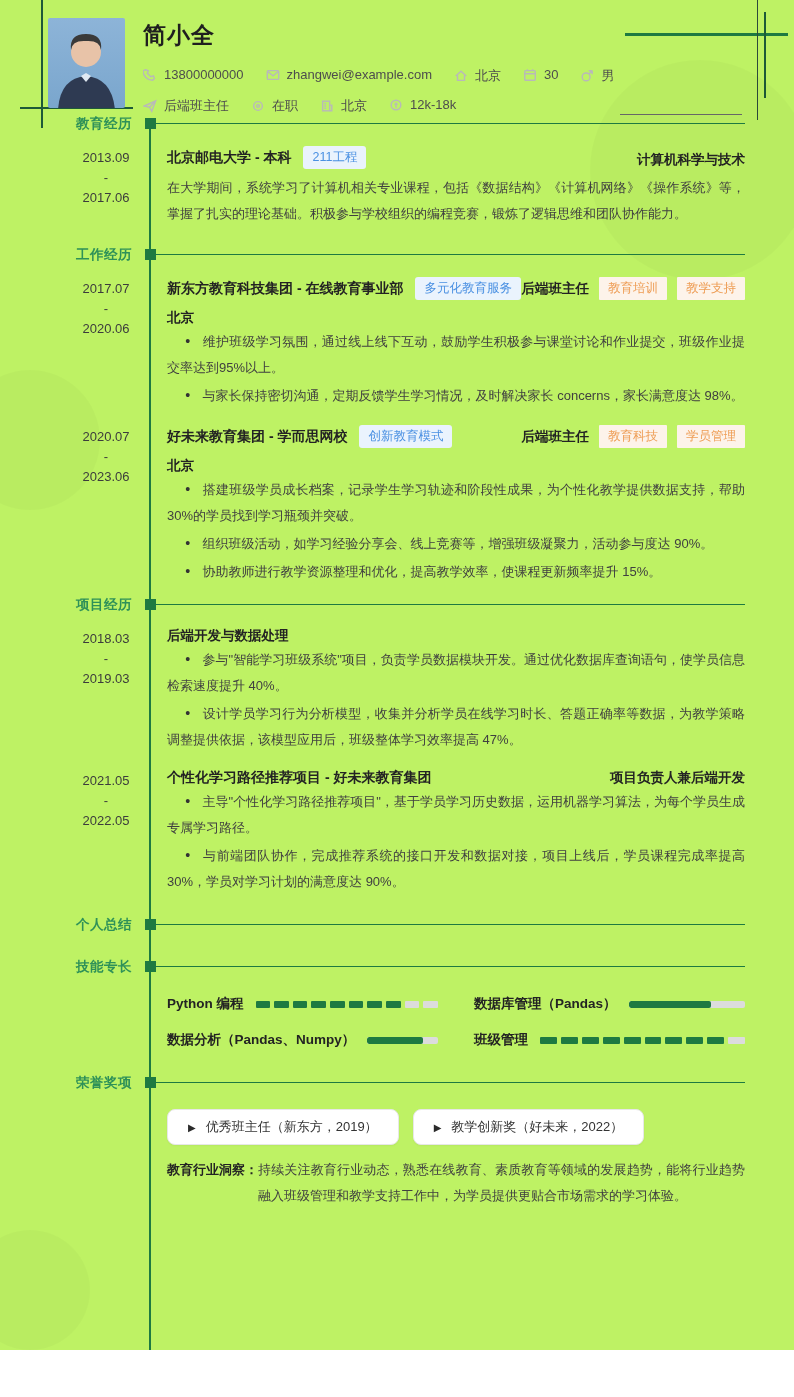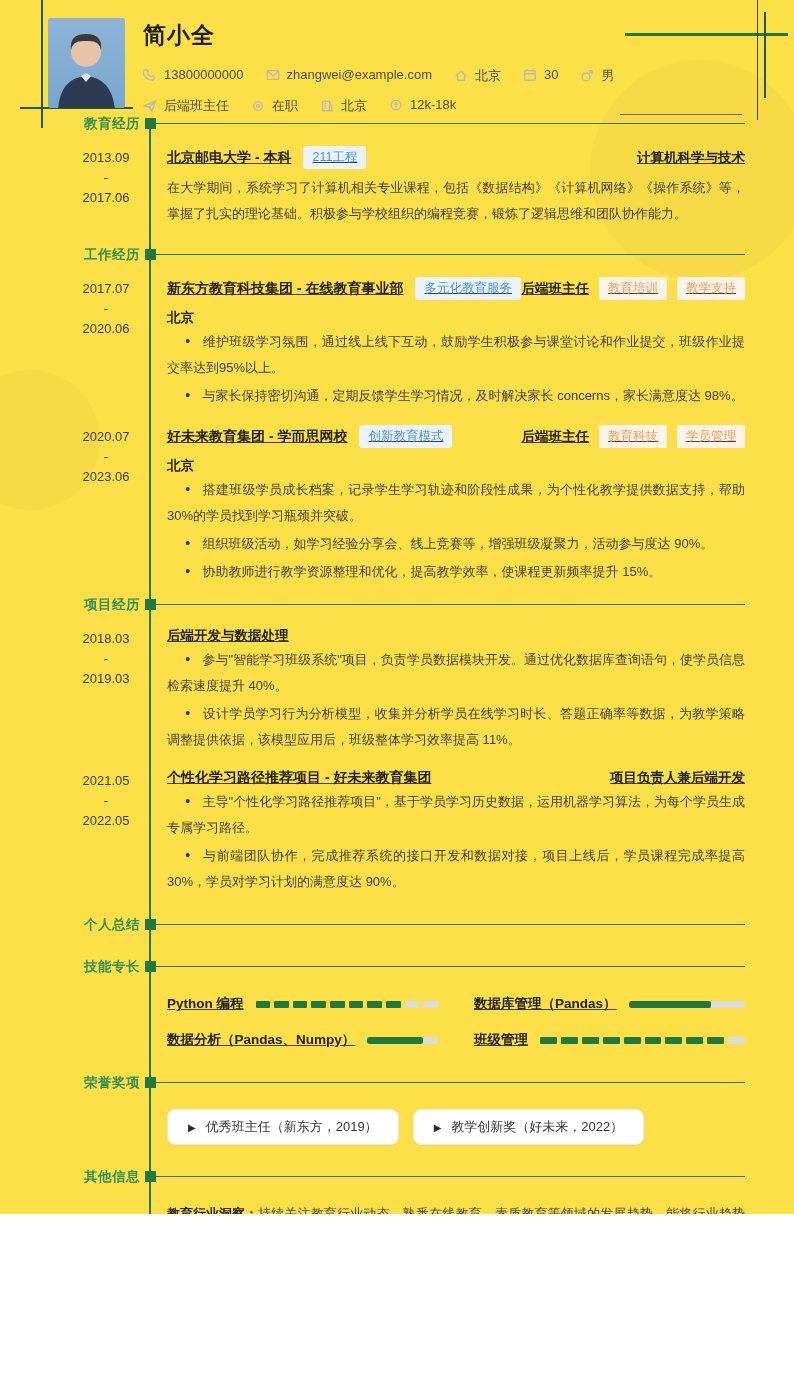--- a/index.html
+++ b/index.html
@@ -1,18 +1,18 @@
 <!DOCTYPE html>
 <html><head>
 <meta charset="utf-8">
 <style>
   * { margin:0; padding:0; box-sizing:border-box; }
   html,body { background:#fff; }
   body { font-family:"Liberation Sans","DejaVu Sans",sans-serif; color:#3f3f3f; }
-  .page { position:relative; width:794px; height:1214px; margin:0 auto; background:#fde047; overflow:hidden; }
+  .page { position:relative; width:794px; height:1350px; margin:0 auto; background:#bef264; overflow:hidden; }
 
   
   .deco { position:absolute; pointer-events:none; }
   .deco-tl-v { left:41px; top:0; width:2px; height:128px; background:#1d5a38; }
   .deco-tl-h { left:20px; top:107px; width:113px; height:2px; background:#1d5a38; }
   .deco-tr-thick { left:625px; top:33px; width:163px; height:3px; background:#1e7a41; }
   .deco-tr-v1 { left:757px; top:0; width:1px; height:120px; background:#2c4a3a; }
   .deco-tr-v2 { left:764px; top:12px; width:2px; height:86px; background:#1d5a38; }
   .deco-br-h { left:620px; top:114px; width:122px; height:1px; background:#6a6a6a; }
   .blob { position:absolute; border-radius:50%; background:rgba(0,0,0,0.022); }
@@ -27,45 +27,45 @@
   .photo svg { position:absolute; bottom:-2px; left:0; }
   .header-main { padding-left:18px; padding-top:2px; }
   .name { font-size:23px; font-weight:bold; color:#1f1f1f; letter-spacing:1px; }
   .contact-row { display:flex; align-items:flex-start; margin-top:16px; font-size:13px; color:#4d4d4d; }
   .contact-row.second { margin-top:12px; }
   .ci { display:inline-flex; align-items:center; margin-right:22px; }
   .ci svg { width:14px; height:14px; margin-right:7px; stroke:#b9b9b9; fill:none; stroke-width:1.6; }
 
   
   .sec-head { position:relative; height:24px; margin-top:8px; }
-  .sec-label { position:absolute; left:8px; top:3px; width:132px; text-align:right; font-size:13.5px;
+  .sec-label { position:absolute; left:0; top:3px; width:132px; text-align:right; font-size:13.5px;
                font-weight:bold; color:#2e9158; letter-spacing:0.5px;padding-left:8px; }
   .sec-node { position:absolute; left:145px; top:6px; width:11px; height:11px; background:#1e7a41; }
   .sec-rule { position:absolute; left:150px; right:49px; top:11px; height:1px; background:#1e7a41; }
 
   .item { position:relative; margin-top:10px; }
   .dates { position:absolute; left:76px; top:2px; width:60px; text-align:center; font-size:13px;
            color:#3c3c3c; line-height:1.55; display:flex; flex-direction:column; }
   .content { margin-left:167px; margin-right:49px; }
 
-  .item-head { display:flex; align-items:center; justify-content:space-between;text-decoration:underline; }
+  .item-head { display:flex; align-items:flex-end; justify-content:space-between; }
   .ih-left, .ih-right { display:flex; align-items:center; }
   .item-title { font-size:14px; font-weight:bold; color:#232323; }
   .badge-blue { margin-left:12px; font-size:12.5px; color:#4a90e2; background:#eaf3fd; border-radius:3px; padding:3px 9px; }
   .role { font-size:13.5px; font-weight:bold; color:#232323; }
   .tag-orange { margin-left:10px; font-size:12.5px; color:#ee9d55; background:#fdf3ea; border-radius:1px; padding:3px 9px; }
   .location { font-size:13.5px; font-weight:bold; color:#232323; margin-top:9px; }
 
   .para { font-size:13px; line-height:26px; color:#404040; margin-top:6px; text-align:justify; }
   .bullet { font-size:13px; line-height:26px; color:#404040; margin-top:2px; text-indent:9px; text-align:justify; }
   .bullet .dot { display:inline-block; margin-right:13px; transform:scale(1.1); color:#333; }
 
   
   .skills-grid { margin-left:167px; margin-right:49px; margin-top:14px;
-                 display:grid; grid-template-columns:1fr 1fr; column-gap:36px; row-gap:14px;text-decoration:underline; }
+                 display:grid; grid-template-columns:1fr 1fr; column-gap:36px; row-gap:14px; }
   .skill { display:flex; align-items:center; height:22px; }
   .skill-label { font-size:13.5px; font-weight:bold; color:#232323; margin-right:12px; white-space:nowrap; }
   .bar { flex:1; display:flex; align-items:center; }
   .bar.dashed { gap:4px; }
   .bar.dashed .seg { flex:1; height:7px; background:#dcdcdc; border-radius:1px; }
   .bar.dashed .seg.on { background:#1e7a41; }
   .bar.solid { height:7px; background:#dcdcdc; border-radius:2px; overflow:hidden; display:block; }
   .bar.solid .fill { display:block; height:100%; background:#1e7a41; border-radius:2px; }
 
   
@@ -265,21 +265,21 @@
     <div class="dates">
       <span>2018.03</span>
       <span>-</span>
       <span>2019.03</span>
     </div>
     <div class="content">
       <div class="item-head">
         <span class="role">后端开发与数据处理</span>
       </div>
       <p class="bullet"><span class="dot">•</span><span>参与"智能学习班级系统"项目，负责学员数据模块开发。通过优化数据库查询语句，使学员信息检索速度提升 40%。</span></p>
-      <p class="bullet"><span class="dot">•</span><span>设计学员学习行为分析模型，收集并分析学员在线学习时长、答题正确率等数据，为教学策略调整提供依据，该模型应用后，班级整体学习效率提高 11%。</span></p>
+      <p class="bullet"><span class="dot">•</span><span>设计学员学习行为分析模型，收集并分析学员在线学习时长、答题正确率等数据，为教学策略调整提供依据，该模型应用后，班级整体学习效率提高 47%。</span></p>
     </div>
   </div>
 
   <div class="item" style="margin-top:16px;">
     <div class="dates">
       <span>2021.05</span>
       <span>-</span>
       <span>2022.05</span>
     </div>
     <div class="content">
@@ -357,23 +357,18 @@
     <span class="award-pill">
       <span class="tri">▶</span>
       <span>优秀班主任（新东方，2019）</span>
     </span>
     <span class="award-pill">
       <span class="tri">▶</span>
       <span>教学创新奖（好未来，2022）</span>
     </span>
   </div>
 
-  <div class="sec-head" style="margin-top:20px;">
-    <span class="sec-label">其他信息</span>
-    <span class="sec-node"></span>
-    <span class="sec-rule"></span>
-  </div>
   <div class="other">
     <span class="olabel">教育行业洞察：</span>
     <span class="otext">持续关注教育行业动态，熟悉在线教育、素质教育等领域的发展趋势，能将行业趋势融入班级管理和教学支持工作中，为学员提供更贴合市场需求的学习体验。</span>
   </div>
 
 </div>
 
 </body></html>

